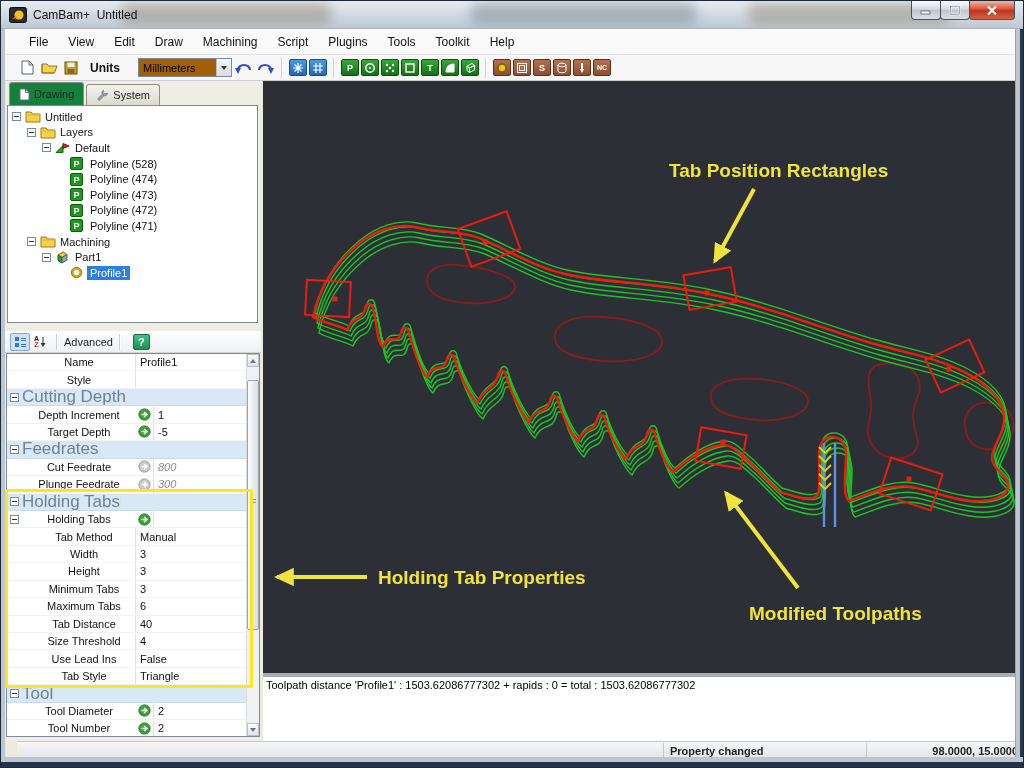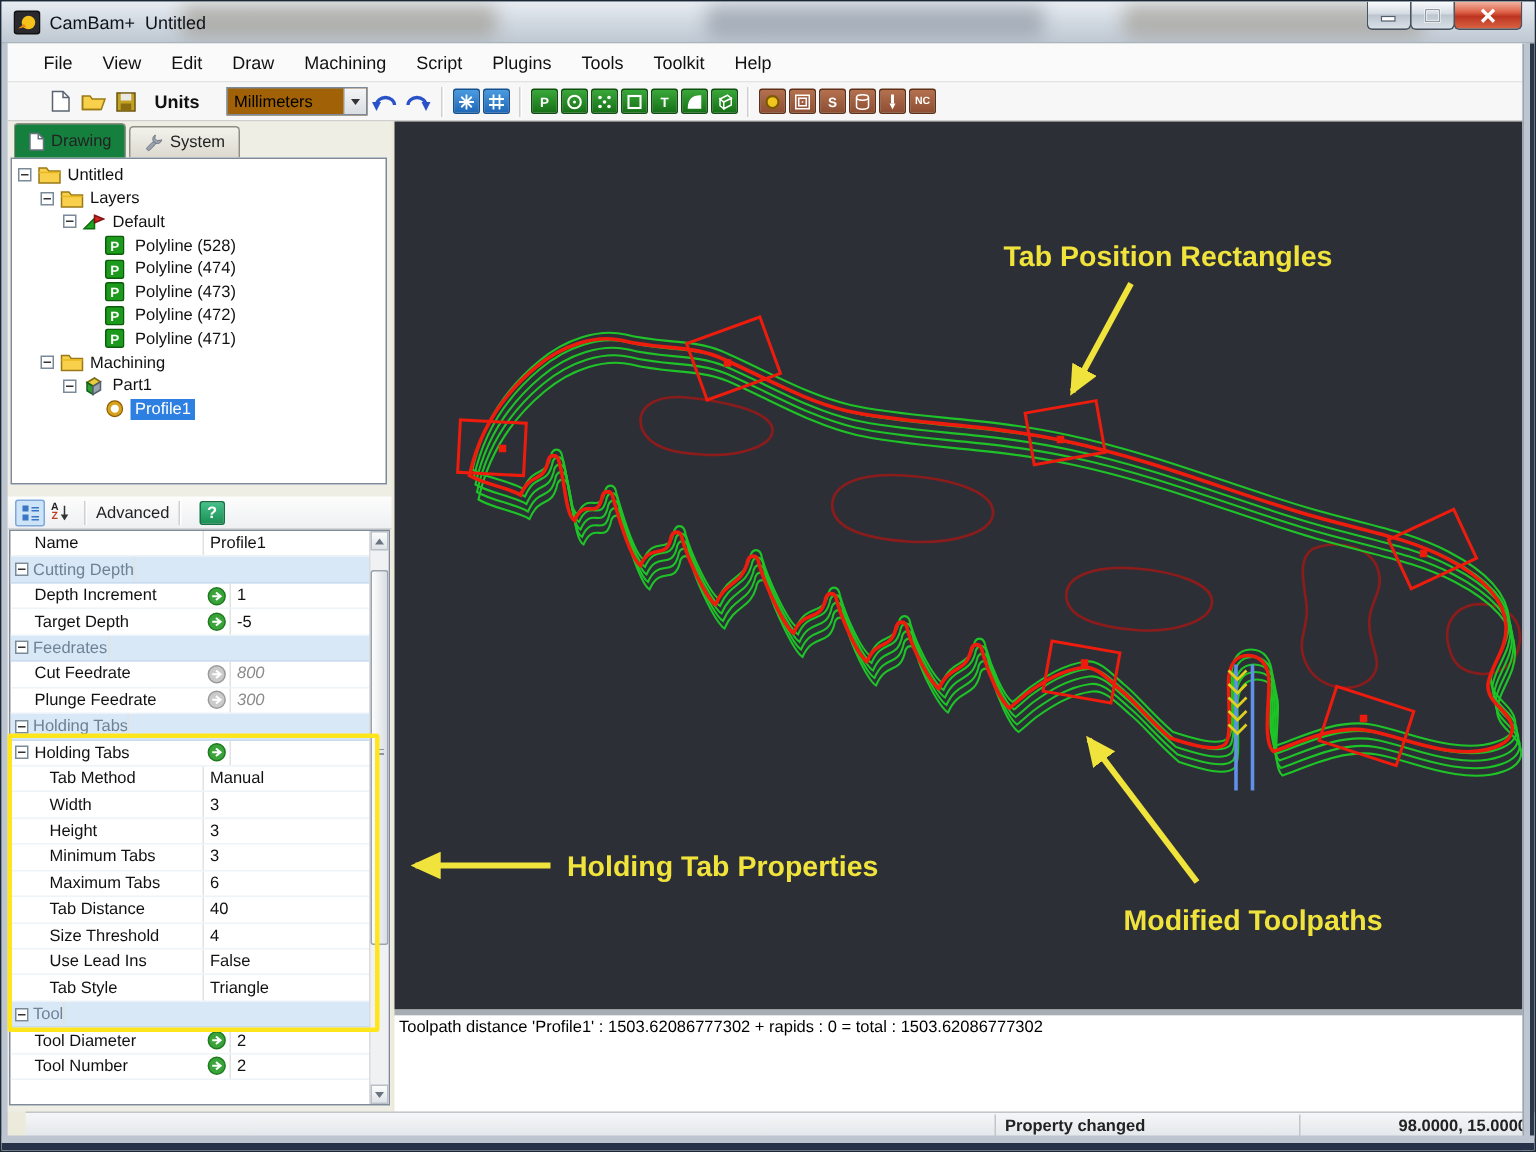--- a/index.html
+++ b/index.html
@@ -25,21 +25,21 @@
   .frame-right{right:0;width:8px;border-left:1px solid #9aa5b1;}
   .frame-right::after{content:"";position:absolute;right:0;top:0;bottom:0;width:3px;background:#2a3748;}
   .frame-bottom{position:absolute;left:0;right:0;bottom:0;height:10px;background:#bdc6d0;}
   .frame-bottom::after{content:"";position:absolute;left:0;right:0;bottom:0;height:5px;background:#253248;}
   
   .client{position:absolute;left:4px;top:28px;width:1012px;height:730px;background:#eceada;}
   .menubar{position:absolute;left:0;top:0;width:1012px;height:26px;background:#fafafa;
            border-bottom:1px solid #e2e2e2;display:flex;align-items:center;padding-left:14px;}
   .menu-item{font-size:12px;color:#111;padding:0 10px;line-height:26px;cursor:default;}
   .toolbar{position:absolute;left:0;top:26px;width:1012px;height:26px;background:#f7f7f7;
-           border-bottom:1px solid #cfcfcf;display:flex;align-items:center;padding-left:24px;}
+           border-bottom:1px solid #cfcfcf;display:flex;align-items:center;padding-left:11px;}
   .tsep{width:2px;height:20px;border-left:1px solid #d0d0d0;border-right:1px solid #fff;margin:0 5px;}
   .tbtn{display:inline-flex;align-items:center;justify-content:center;width:22px;height:22px;cursor:default;}
   .tile{display:inline-flex;align-items:center;justify-content:center;width:18px;height:17px;
         border-radius:2px;margin:0 1px;font-size:9px;font-weight:bold;color:#fff;cursor:default;}
   .tile.blue{background:linear-gradient(#4b9be0,#1f68b8);border:1px solid #15508e;}
   .tile.green{background:linear-gradient(#39a839,#167016);border:1px solid #0d4d0d;}
   .tile.brown{background:linear-gradient(#b5714f,#8e4e33);border:1px solid #5f3016;}
   .units-label{font-size:12px;font-weight:bold;margin:0 6px 0 8px;color:#111;}
   .units-dd{width:94px;height:19px;border:1px solid #7a8a9a;background:#a16207;display:flex;
             align-items:center;font-size:11px;padding-left:4px;position:relative;cursor:default;margin-left:12px;}
@@ -77,34 +77,34 @@
   .pbtn.selected{background:#cde3f8;border:1px solid #7fa8d9;}
   .psep{width:2px;height:16px;border-left:1px solid #d0d0d0;border-right:1px solid #fff;margin:0 6px;}
   .padv{font-size:11px;color:#222;cursor:default;}
   .phelp{width:17px;height:16px;border-radius:2px;background:linear-gradient(#43c08a,#1d9055);
          border:1px solid #147040;color:#fff;font-size:11px;font-weight:bold;display:inline-flex;
          align-items:center;justify-content:center;margin-left:6px;cursor:default;}
   .azstack{display:flex;flex-direction:column;align-items:center;line-height:6px;font-size:7px;font-weight:bold;color:#222;}
   .azstack .dn{color:#c03a1e;}
   .propgrid{position:absolute;left:1px;top:272px;width:254px;height:384px;background:#fff;
             border:1px solid #7f8b99;overflow:hidden;}
-  .pg-rows{position:absolute;left:0;top:0;right:13px;bottom:0;}
+  .pg-rows{position:absolute;left:0;top:0;right:13px;bottom:0;text-align:center;}
   .prow{display:grid;grid-template-columns:14px 1fr 18px 93px;align-items:center;height:17.45px;
         font-size:11px;color:#111;border-bottom:1px solid #eef3f8;cursor:default;}
   .pexp{width:9px;height:9px;border:1px solid #7a8a98;background:#fff;margin-left:3px;position:relative;visibility:hidden;}
   .pexp.show{visibility:visible;}
   .pexp::after{content:"";position:absolute;left:1px;top:3px;width:5px;height:1px;background:#333;}
   .plabel{padding-left:2px;white-space:nowrap;overflow:hidden;}
   .prow.ind .plabel{padding-left:12px;}
   .picon{display:none;align-items:center;justify-content:center;}
   .picon.show{display:inline-flex;}
   .pval{border-left:1px solid #e2e2e2;height:100%;display:flex;align-items:center;padding-left:4px;white-space:nowrap;}
   .pval.it{font-style:italic;color:#8a8a8a;}
   .prow.cat{display:flex;background:#d9e8f6;color:#6e8296;border-bottom:1px solid #c9dcee;}
-  .prow.cat .plabel{padding-left:3px;font-size:11px;}
+  .prow.cat .plabel{padding-left:3px;font-size:17px;}
   .pg-sb{position:absolute;right:0;top:0;bottom:0;width:13px;background:#f0f1f3;border-left:1px solid #dcdcdc;}
   .sb-up,.sb-dn{position:absolute;left:0;width:12px;height:13px;background:linear-gradient(#fcfcfc,#dfe3e8);
         border:1px solid #b8c0c8;display:flex;align-items:center;justify-content:center;}
   .sb-up{top:0;} .sb-dn{bottom:0;}
   .tri-up{width:0;height:0;border-left:3.5px solid transparent;border-right:3.5px solid transparent;border-bottom:4px solid #6a7480;}
   .tri-dn{width:0;height:0;border-left:3.5px solid transparent;border-right:3.5px solid transparent;border-top:4px solid #6a7480;}
   .sb-thumb{position:absolute;left:0;top:26px;width:12px;height:250px;background:linear-gradient(90deg,#fdfdfd,#d9dee3);
         border:1px solid #9aa4ae;border-radius:2px;}
   .sb-thumb::after{content:"";position:absolute;left:2px;right:2px;top:118px;height:6px;
         background:repeating-linear-gradient(#8a949e 0 1px,transparent 1px 3px);}
@@ -476,20 +476,26 @@
 
       <div class="propgrid">
         <div class="pg-rows">
 
         <div class="prow">
               <span class="pexp"></span>
               <span class="plabel">Name</span>
 
               <span class="pval">Profile1</span>
             </div>
+            <div class="prow">
+              <span class="pexp"></span>
+              <span class="plabel">Style</span>
+
+              <span class="pval"></span>
+            </div>
             <div class="prow cat">
               <span class="pexp show"></span>
               <span class="plabel">Cutting Depth</span>
 
               <span class="pval"></span>
             </div>
             <div class="prow">
               <span class="pexp"></span>
               <span class="plabel">Depth Increment</span>
               <span class="picon show">

